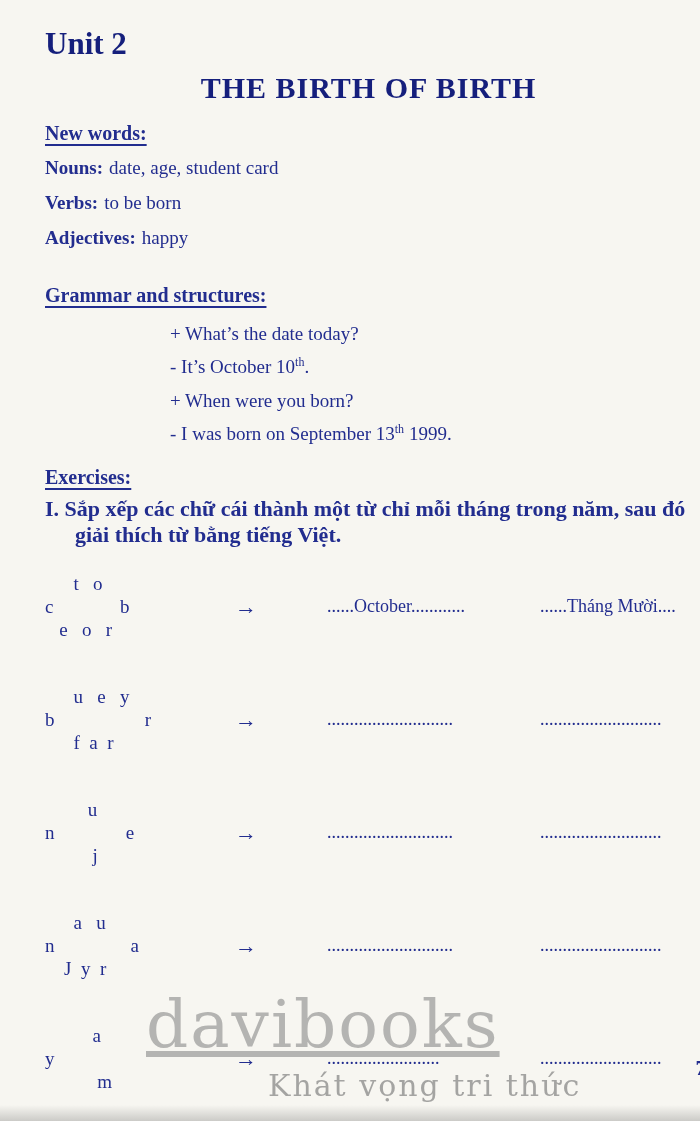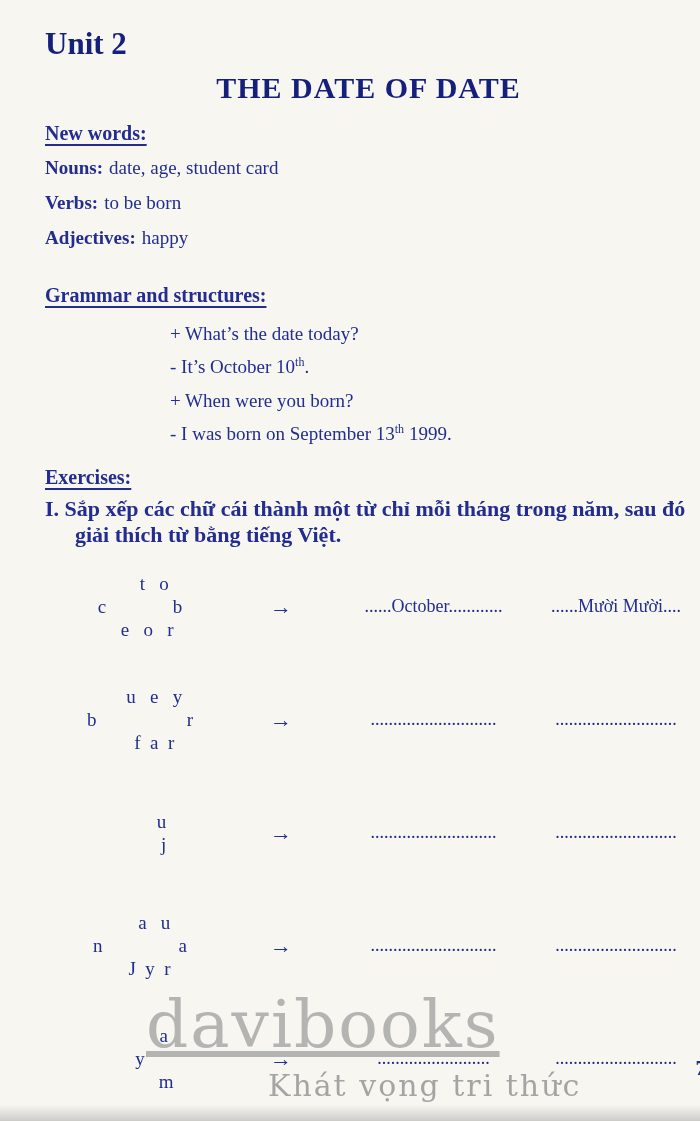--- a/index.html
+++ b/index.html
@@ -36,21 +36,21 @@
   .g-line { font-size:19px; line-height:28px; }
   .g-line sup { font-size:12px; }
   .ex-heading { margin-top:18px; }
   .instruction {
     margin-top:7px; font-size:22px; font-weight:bold; line-height:26px;
     padding-left:30px; text-indent:-30px; padding-right:4px;
   }
   .scramble-list { margin-top:24px; }
   .scramble-item {
     display:flex; align-items:center;
-    margin-bottom:44px; height:69px;text-align:center;
+    margin-bottom:44px; height:69px;
   }
   .letters { width:190px; }
   .l-line { font-size:19px; line-height:23px; white-space:pre; }
   .arrow-cell { width:92px; font-size:22px; }
   .answer-en { width:213px; font-size:18px; white-space:nowrap; overflow:hidden; }
   .answer-vn { flex:1; font-size:18px; white-space:nowrap; overflow:hidden; }
   .wm-logo {
     position:absolute; left:146px; top:990px;
     font-family:"DejaVu Serif", serif;
     font-size:66px; line-height:70px;
@@ -73,21 +73,21 @@
     position:absolute; left:0; bottom:0; width:100%; height:16px;
     background:linear-gradient(to bottom, rgba(90,90,90,0), rgba(90,90,90,0.28));
   }
 </style>
 </head>
 <body>
 
 <div class="page">
 
   <div class="unit-title">Unit 2</div>
-  <div class="main-title">THE DATE OF DATE</div>
+  <div class="main-title">THE BIRTH OF BIRTH</div>
 
   <div class="section-heading nw-heading">New words:</div>
 
   <div class="entry">
     <span class="lbl">Nouns:</span><span>date, age, student card</span>
   </div>
   <div class="entry">
     <span class="lbl">Verbs:</span><span>to be born</span>
   </div>
   <div class="entry">
@@ -110,37 +110,38 @@
   <div class="scramble-list">
 
     <div class="scramble-item">
       <div class="letters">
         <div class="l-line">      t   o</div>
         <div class="l-line">c              b</div>
         <div class="l-line">   e   o   r</div>
       </div>
       <div class="arrow-cell">→</div>
       <div class="answer-en">......October............</div>
-      <div class="answer-vn">......Mười Mười....</div>
+      <div class="answer-vn">......Tháng Mười....</div>
     </div>
 
     <div class="scramble-item">
       <div class="letters">
         <div class="l-line">      u   e   y</div>
         <div class="l-line">b                   r</div>
         <div class="l-line">      f  a  r</div>
       </div>
       <div class="arrow-cell">→</div>
       <div class="answer-en">............................</div>
       <div class="answer-vn">...........................</div>
     </div>
 
     <div class="scramble-item">
       <div class="letters">
         <div class="l-line">         u</div>
+        <div class="l-line">n               e</div>
         <div class="l-line">          j</div>
       </div>
       <div class="arrow-cell">→</div>
       <div class="answer-en">............................</div>
       <div class="answer-vn">...........................</div>
     </div>
 
     <div class="scramble-item">
       <div class="letters">
         <div class="l-line">      a   u</div>

